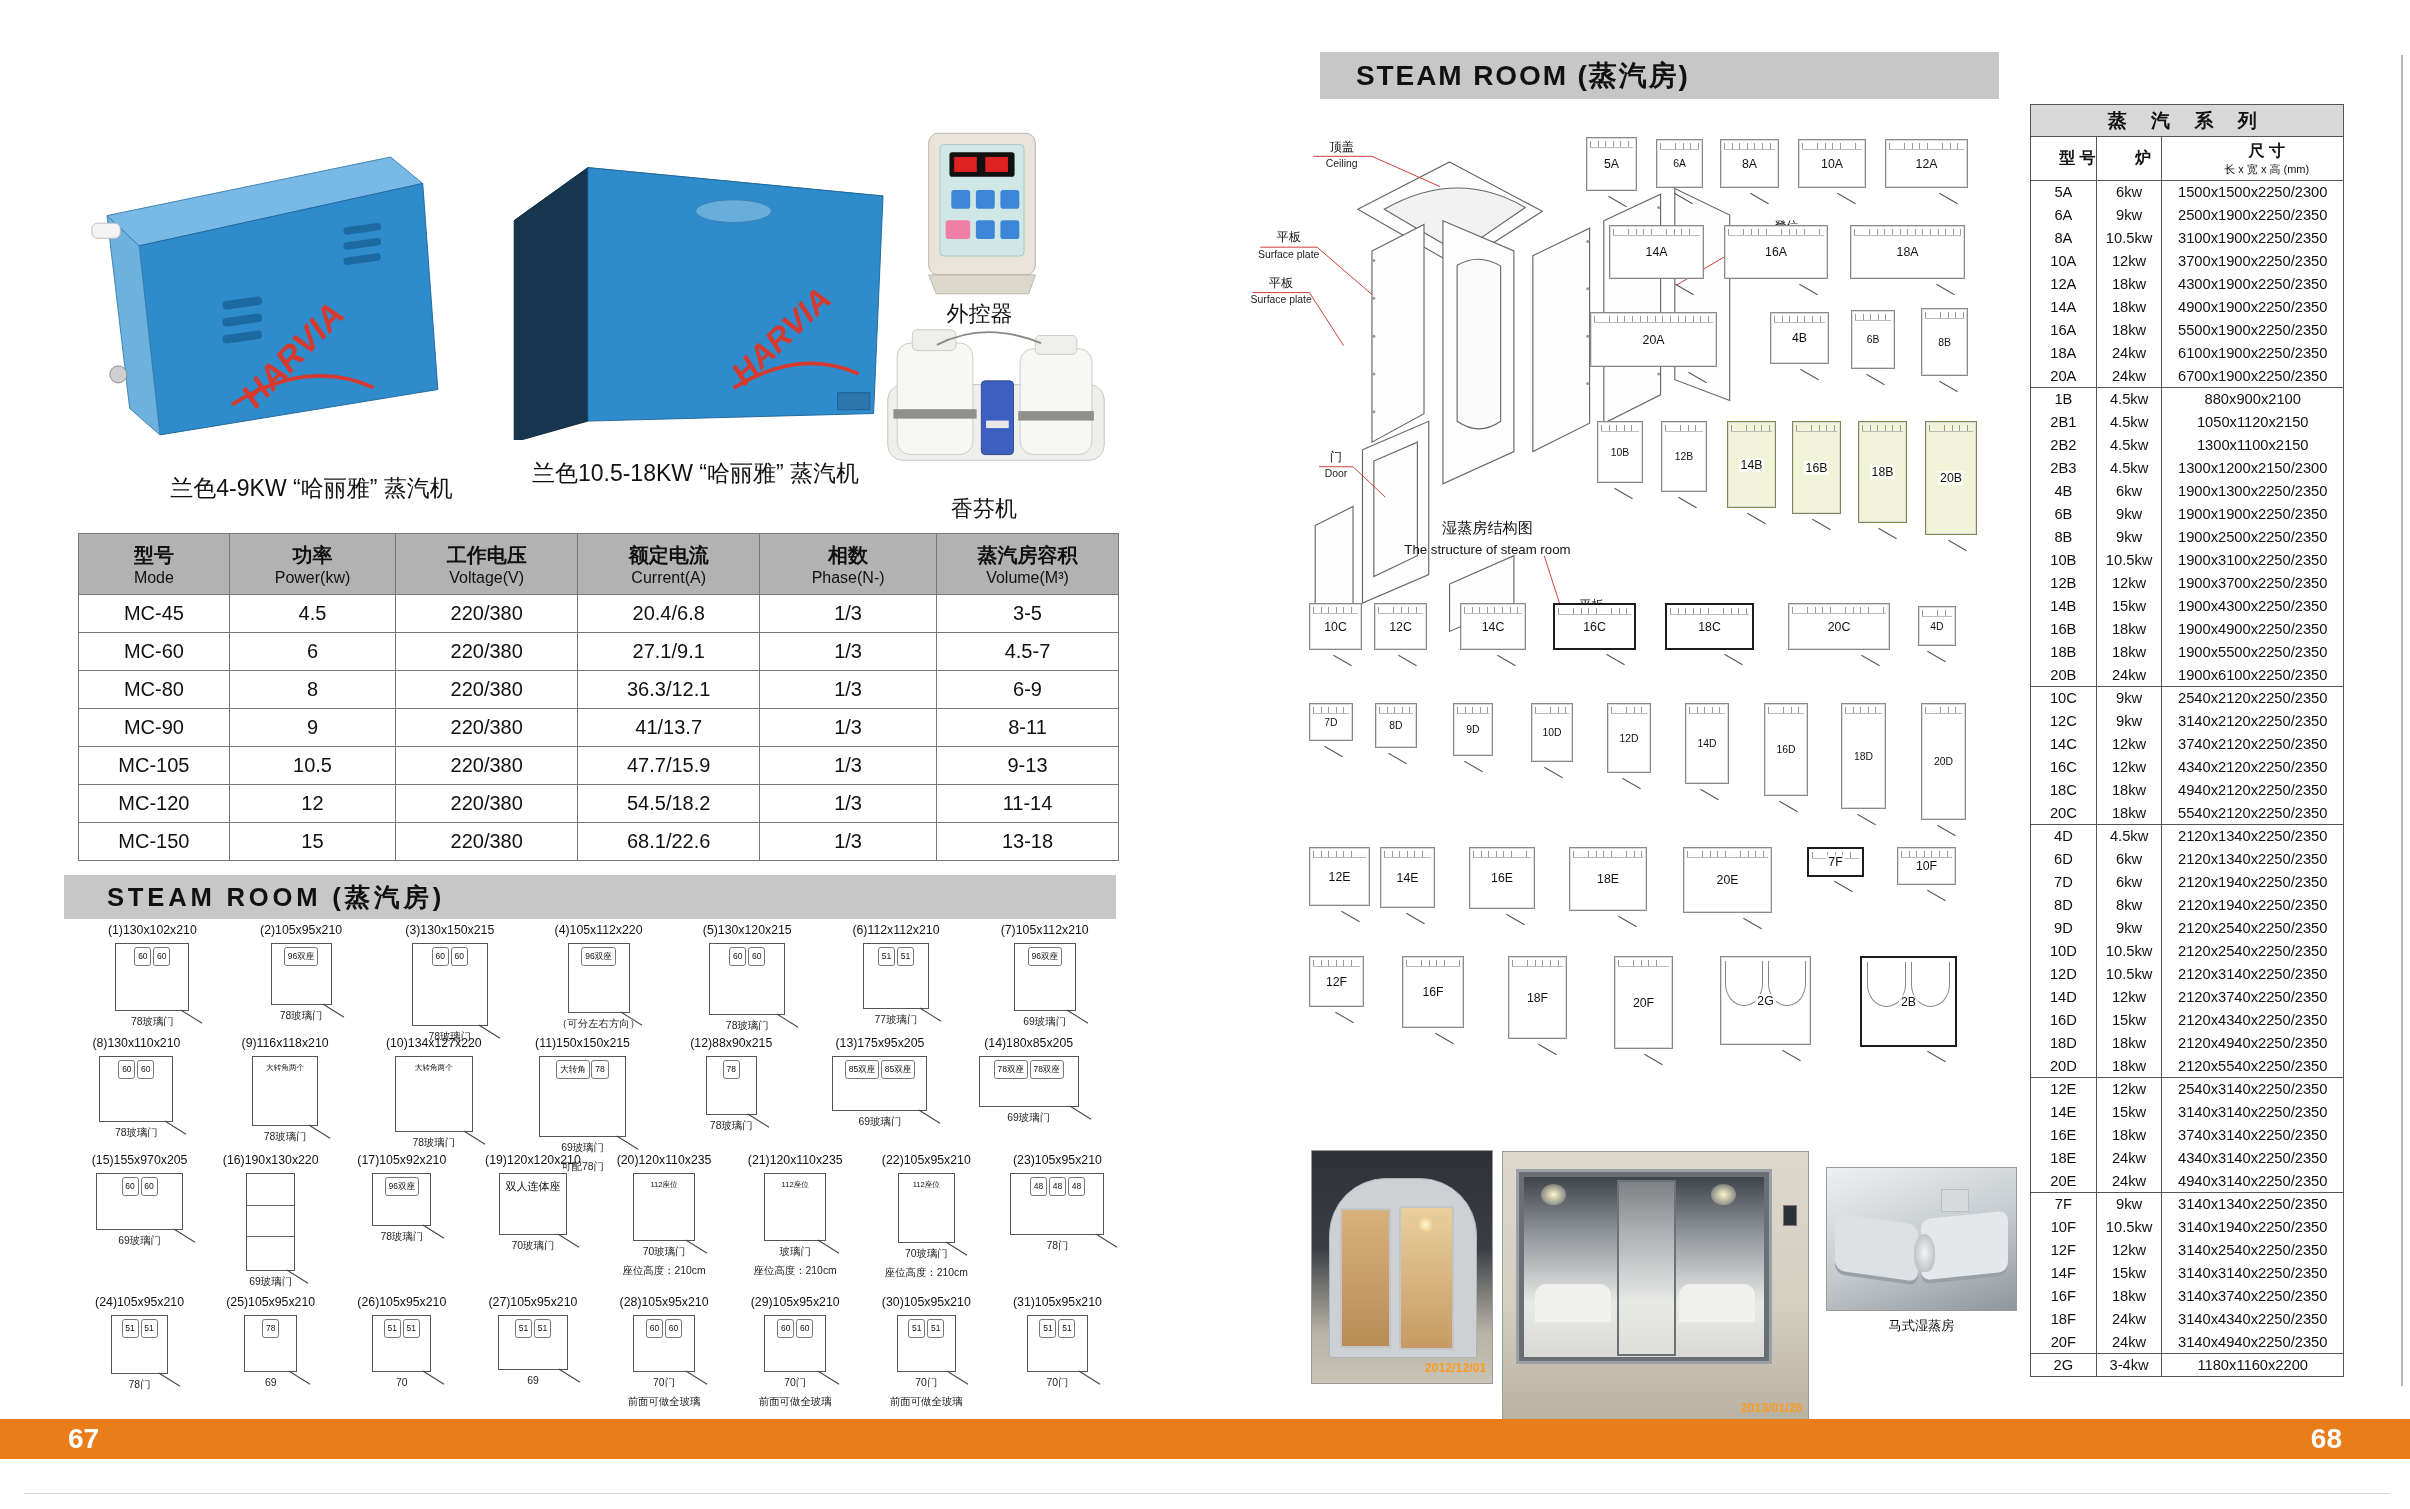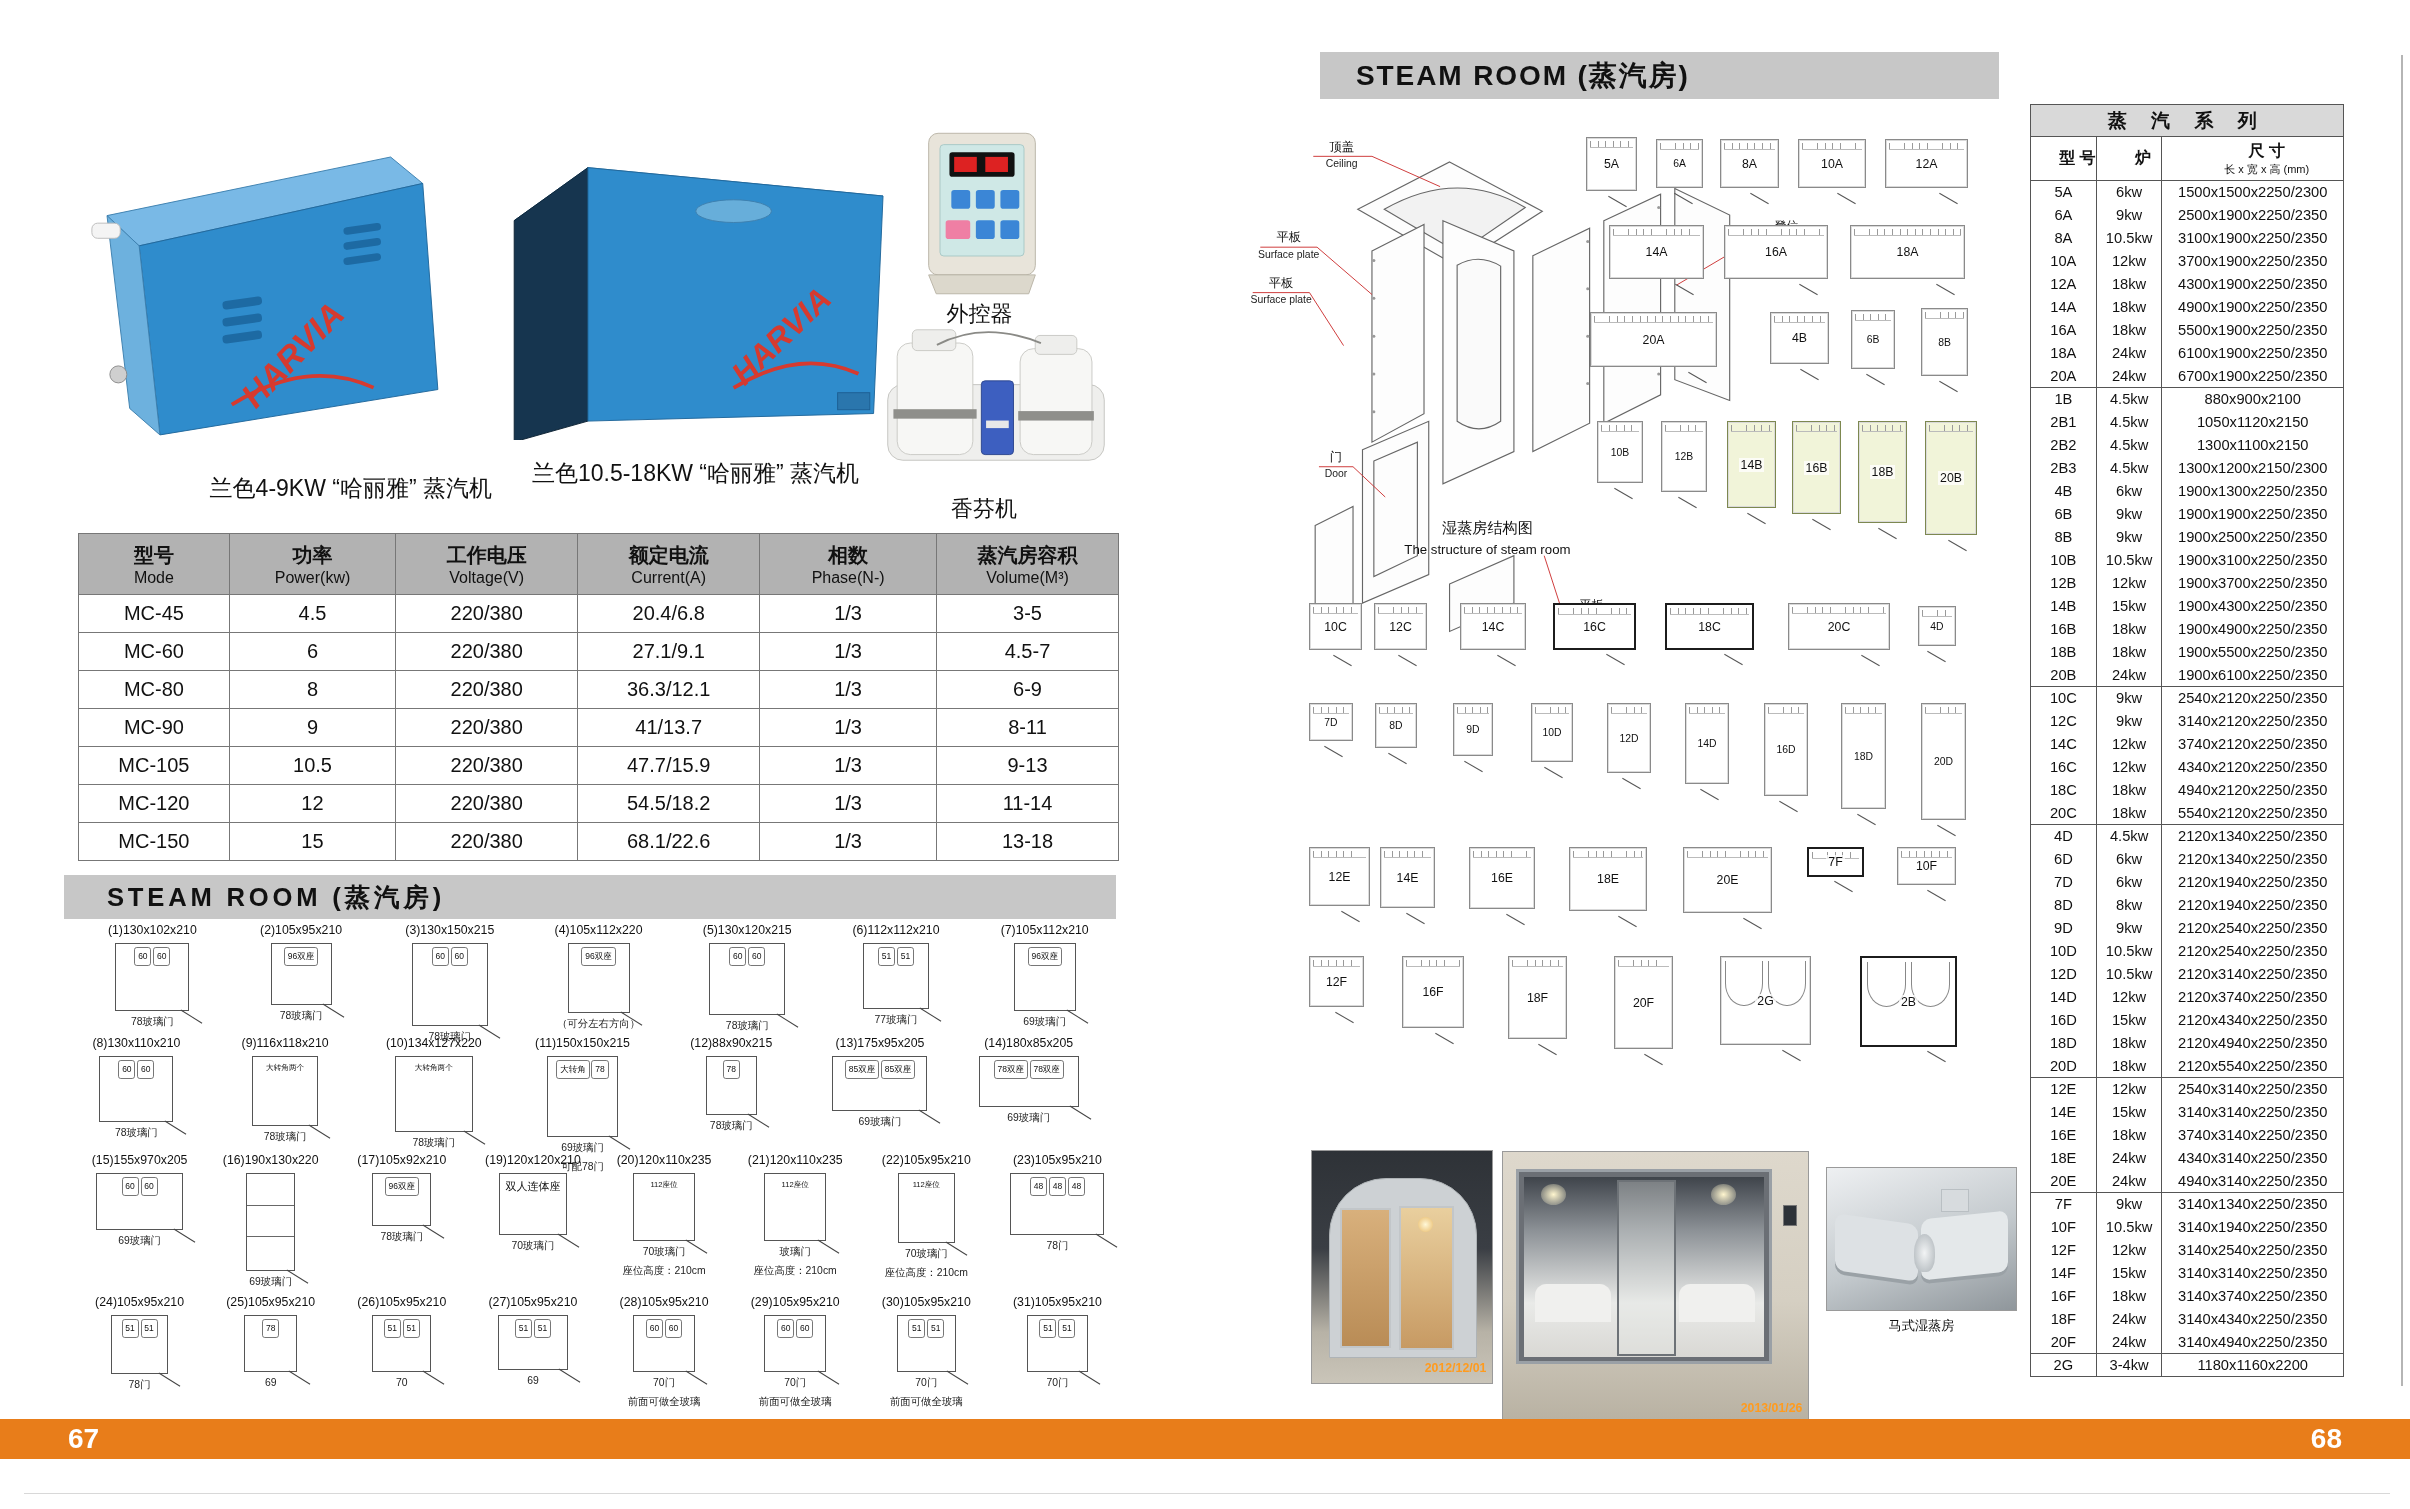--- a/index.html
+++ b/index.html
@@ -7,21 +7,21 @@
   .canvas{position:relative;width:2410px;height:1509px;background:#fff;overflow:hidden;
           font-family:"Liberation Sans","DejaVu Sans",sans-serif;color:#111;}
   .abs{position:absolute;}
   .bar{background:#c7c7c7;color:#111;font-weight:bold;display:flex;align-items:center;}
   .bar-title-left{left:64px;top:52px;width:967px;height:45px;font-size:28px;padding-left:52px;}
   .bar-steam-left{left:64px;top:875px;width:1052px;height:44px;font-size:25.6px;letter-spacing:3.8px;padding-left:43px;}
   .bar-title-right{left:1320px;top:52px;width:679px;height:47px;font-size:28px;letter-spacing:1.9px;padding-left:36px;}
 
   
   .caption{font-size:23px;color:#111;}
-  .cap-small{left:95px;top:473px;width:397px;text-align:right;}
+  .cap-small{left:113px;top:473px;width:397px;text-align:center;}
   .cap-large{left:492px;top:458px;width:407px;text-align:center;}
   .cap-ctrl{left:904px;top:299px;width:151px;text-align:center;font-size:22px;}
   .cap-aroma{left:899px;top:494px;width:170px;text-align:center;font-size:22px;}
 
   
   .spec{left:78px;top:533px;width:1041px;height:326px;border-collapse:collapse;table-layout:fixed;}
   .spec th,.spec td{border:0.9px solid #777;text-align:center;vertical-align:middle;}
   .spec thead th{background:#b2b2b2;height:61px;font-weight:normal;}
   .spec thead .zh{font-size:20px;font-weight:bold;}
   .spec thead .en{font-size:16px;}
@@ -332,21 +332,21 @@
         </div>
         <div class="plan-cell">
           <div class="plan-label">(10)134x127x220</div>
           <div class="plan-box" style="width: 78px; height: 76px;">
             <span class="plan-seat" style="border: none; font-size: 7.6px;">大转角两个</span>
           </div>
           <div class="plan-cap">78玻璃门</div>
         </div>
         <div class="plan-cell">
           <div class="plan-label">(11)150x150x215</div>
-          <div class="plan-box" style="width: 71px; height: 81px; align-items: flex-end;">
+          <div class="plan-box" style="width: 87px; height: 81px; align-items: flex-end;">
             <span class="plan-seat">大转角</span>
             <span class="plan-seat">78</span>
           </div>
           <div class="plan-cap">69玻璃门</div>
           <div class="plan-cap">可配78门</div>
         </div>
         <div class="plan-cell">
           <div class="plan-label">(12)88x90x215</div>
           <div class="plan-box" style="width: 51px; height: 59px;">
             <span class="plan-seat">78</span>

